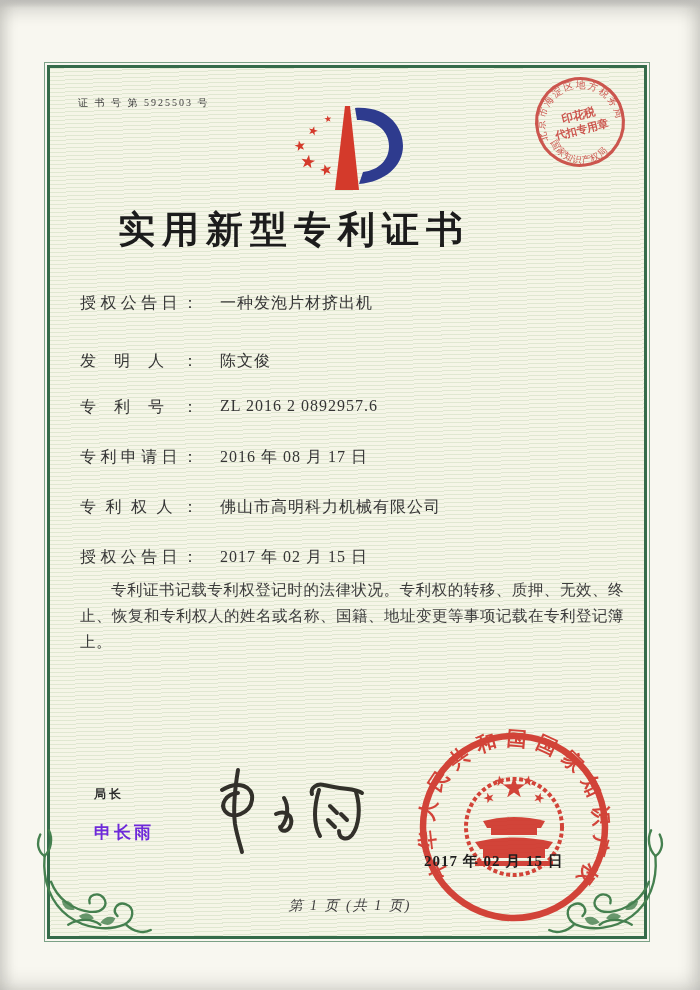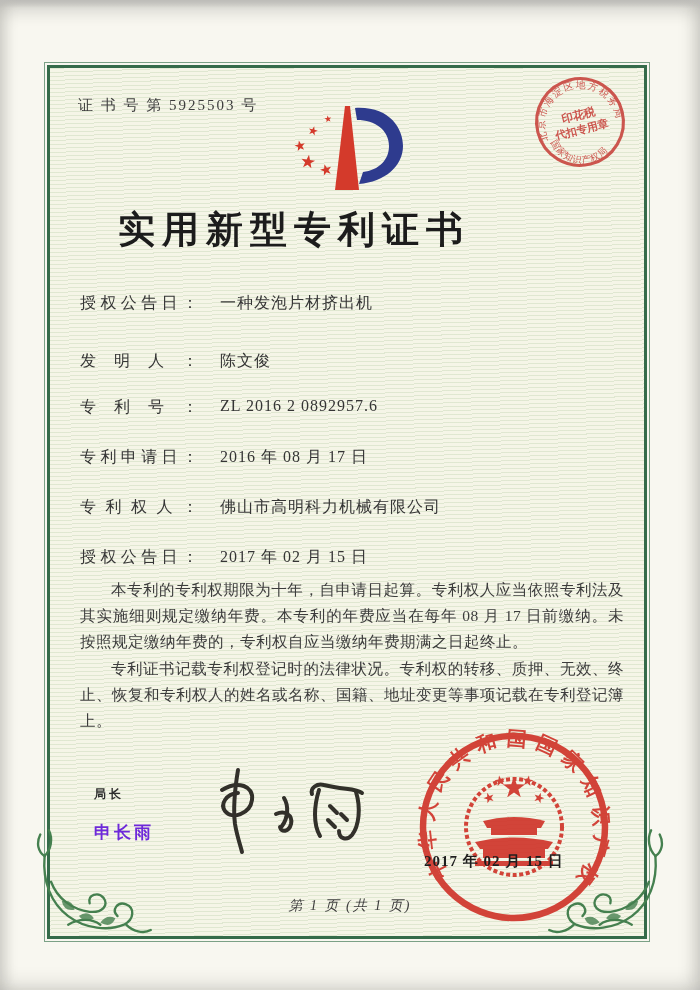--- a/index.html
+++ b/index.html
@@ -18,21 +18,21 @@
     border:1px solid #7ba186;padding:2px;box-sizing:border-box;
   }
   .frame-inner{
     width:100%;height:100%;box-sizing:border-box;
     border:3px solid #356b4a;
     background:
       repeating-linear-gradient(178deg, rgba(167,195,150,.28) 0 1px, rgba(0,0,0,0) 1px 4px),
       #f5f5e7;
   }
   .cert-number{
-    position:absolute;left:78px;top:96px;font-size:15px;color:#3d3d3d;letter-spacing:2px;
+    position:absolute;left:78px;top:96px;font-size:10px;color:#3d3d3d;letter-spacing:2px;
   }
   .logo{position:absolute;left:283px;top:104px;width:120px;height:94px;}
   .tax-stamp{position:absolute;left:518px;top:60px;width:124px;height:124px;transform:rotate(-14deg);opacity:.9;}
   .title{
     position:absolute;left:0;top:205px;width:588px;text-align:center;
     font-size:37px;font-weight:bold;color:#1c1c1c;letter-spacing:7px;
   }
   .fields{position:absolute;left:80px;top:0;width:560px;}
   .f-row{position:absolute;left:0;white-space:nowrap;font-size:16px;color:#353535;}
   .f-label{display:inline-block;width:118px;text-align:justify;text-align-last:justify;vertical-align:top;}
@@ -150,21 +150,20 @@
   </div>
   <div class="f-row" style="top:497px">
     <span class="f-label">专利权人：</span><span class="f-value">佛山市高明科力机械有限公司</span>
   </div>
   <div class="f-row" style="top:547px">
     <span class="f-label">授权公告日：</span><span class="f-value">2017 年 02 月 15 日</span>
   </div>
 </div>
 
 <div class="paras">
-  <p>本专利的专利权期限为十年，自申请日起算。专利权人应当依照专利法及其实施细则规定缴纳年费。本专利的年费应当在每年 08 月 17 日前缴纳。未按照规定缴纳年费的，专利权自应当缴纳年费期满之日起终止。</p>
   <p>专利证书记载专利权登记时的法律状况。专利权的转移、质押、无效、终止、恢复和专利权人的姓名或名称、国籍、地址变更等事项记载在专利登记簿上。</p>
 </div>
 
 <div class="signer-title">局长</div>
 <div class="signer-name">申长雨</div>
 
 <svg class="signature" viewBox="0 0 190 100">
   <g fill="none" stroke="#32302a" stroke-width="4" stroke-linecap="round" stroke-linejoin="round">
     <path d="M46,8 C43,26 41,46 43,62 C45,74 48,82 50,90"></path>
     <path d="M30,28 C46,18 62,24 60,38 C58,52 40,58 33,49 C28,42 34,32 46,31"></path>

